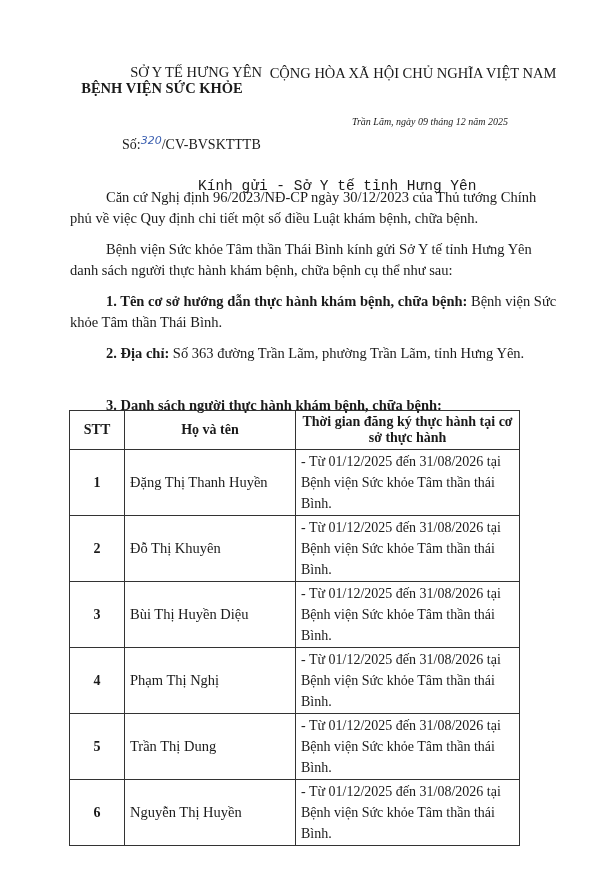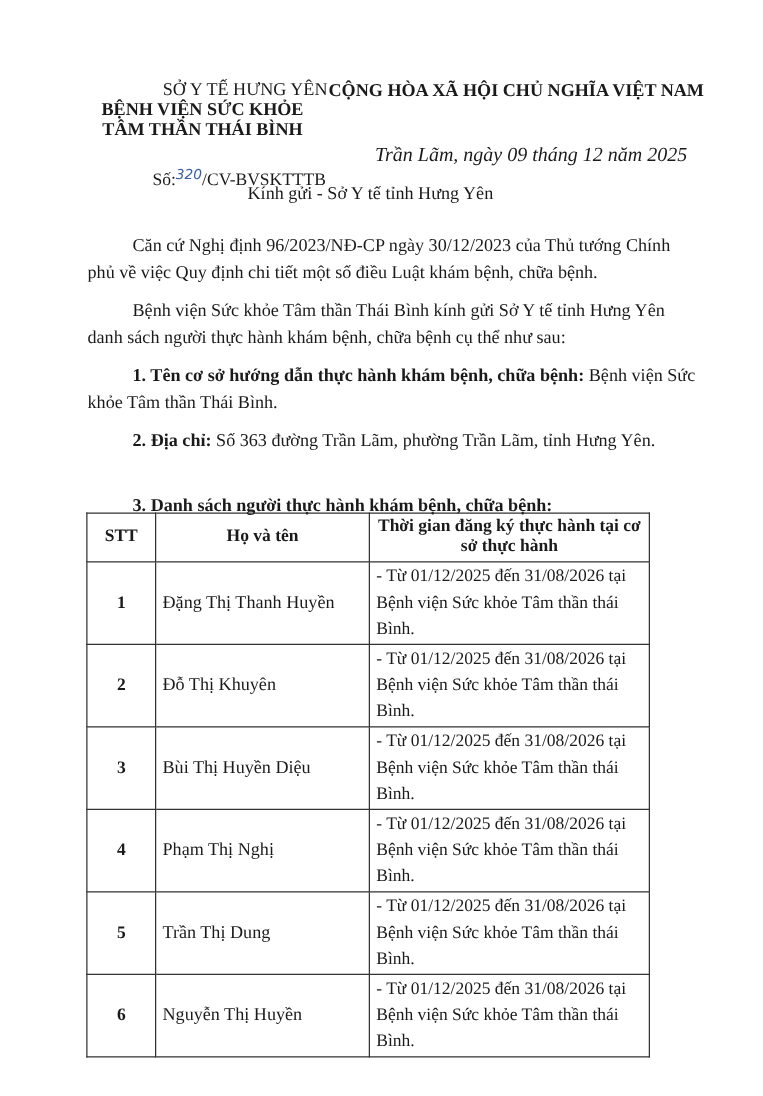--- a/index.html
+++ b/index.html
@@ -4,56 +4,55 @@
 <style>
   html, body { margin: 0; padding: 0; }
   body {
     width: 610px; height: 877px; background: #ffffff; position: relative; overflow: hidden;
     font-family: "Liberation Serif", "DejaVu Serif", serif; color: #1a1a1a;
   }
   .abs { position: absolute; }
   .hdr-left { left: 62px; top: 64px; width: 200px; text-align: center; font-size: 14.5px; line-height: 16px; }
   .hdr-left .l1 { font-weight: normal; text-align: right; }
   .hdr-left .b { font-weight: bold; text-align: center; }
-  .hdr-right { left: 258px; top: 64px; width: 310px; text-align: center; font-size: 14.5px; line-height: 18px; font-weight: bold; }
+  .hdr-right { left: 258px; top: 64px; width: 310px; text-align: center; font-size: 14.5px; line-height: 18px; font-weight: normal; }
   .hdr-right .motto { font-size: 14px; display: inline-block; border-bottom: 1px solid #1a1a1a; padding-bottom: 1px; }
-  .date { left: 300px; top: 116px; width: 260px; text-align: left; font-style: italic; font-size: 16px; }
+  .date { left: 300px; top: 116px; width: 260px; text-align: center; font-style: italic; font-size: 10px; }
   .so { left: 90px; top: 137px; font-size: 14px; margin-left: 32px; }
   .so .num { font-family: "DejaVu Sans", sans-serif; font-size: 11px; color: #3b5fb0; font-style: italic; position: relative; top: -5px; }
   .para { left: 70px; width: 490px; font-size: 14.5px; line-height: 21px; }
   .indent { text-indent: 36px; }
   .b { font-weight: bold; }
   table.list { position: absolute; left: 69px; top: 410px; width: 451px; border-collapse: collapse; font-size: 14px; }
   table.list th, table.list td { border: 1px solid #333; }
   table.list th { font-weight: bold; height: 36px; line-height: 16px; text-align: center; }
   table.list td { height: 47px; line-height: 21px; }
   td.stt { width: 52px; text-align: center; font-weight: bold; }
   td.name { width: 164px; padding-left: 5px; font-size: 14.5px; }
   td.time { padding-left: 5px; padding-right: 14px; vertical-align: top; }
 </style>
 </head>
 <body>
 
 <div class="abs hdr-left">
   <div class="l1">SỞ Y TẾ HƯNG YÊN</div>
   <div class="b">BỆNH VIỆN SỨC KHỎE</div>
-  <div class="b">TÂM THẦN THÁI BÌNH</div>
 </div>
 
 <div class="abs hdr-right">
   <div>CỘNG HÒA XÃ HỘI CHỦ NGHĨA VIỆT NAM</div>
 </div>
 
 <div class="abs date">Trần Lãm, ngày 09 tháng 12 năm 2025</div>
 
 <div class="abs so">
   <span>Số:</span><span class="num">320</span><span>/CV-BVSKTTTB</span>
 </div>
 
-<div class="abs para" style="top:145px; left:198px; width:340px;">Kính gửi   - Sở Y tế tỉnh Hưng Yên</div>
+<div class="abs para" style="top:176px; left:198px; width:340px;font-family:Liberation Mono, monospace;">Kính gửi   - Sở Y tế tỉnh Hưng Yên</div>
 
 <div class="abs para indent" style="top:187px;">Căn cứ Nghị định 96/2023/NĐ-CP ngày 30/12/2023 của Thủ tướng Chính phủ về việc Quy định chi tiết một số điều Luật khám bệnh, chữa bệnh.</div>
 
 <div class="abs para indent" style="top:239px;">Bệnh viện Sức khỏe Tâm thần Thái Bình kính gửi Sở Y tế tỉnh Hưng Yên danh sách người thực hành khám bệnh, chữa bệnh cụ thể như sau:</div>
 
 <div class="abs para indent" style="top:291px;">
   <span class="b">1. Tên cơ sở hướng dẫn thực hành khám bệnh, chữa bệnh:</span><span> Bệnh viện Sức khỏe Tâm thần Thái Bình.</span>
 </div>
 
 <div class="abs para indent" style="top:343px;">

